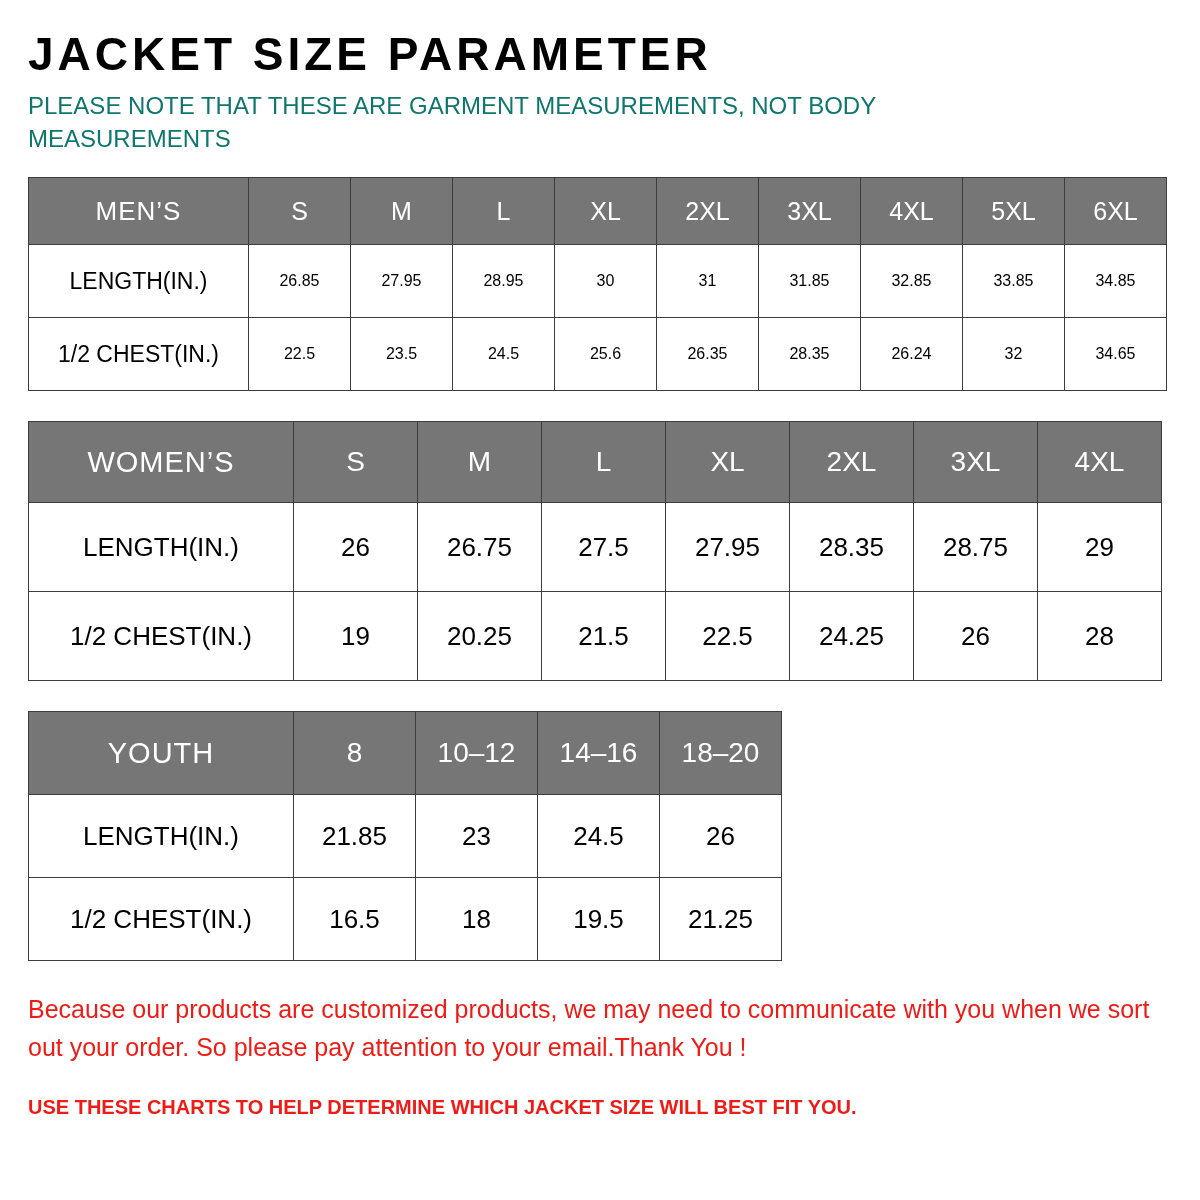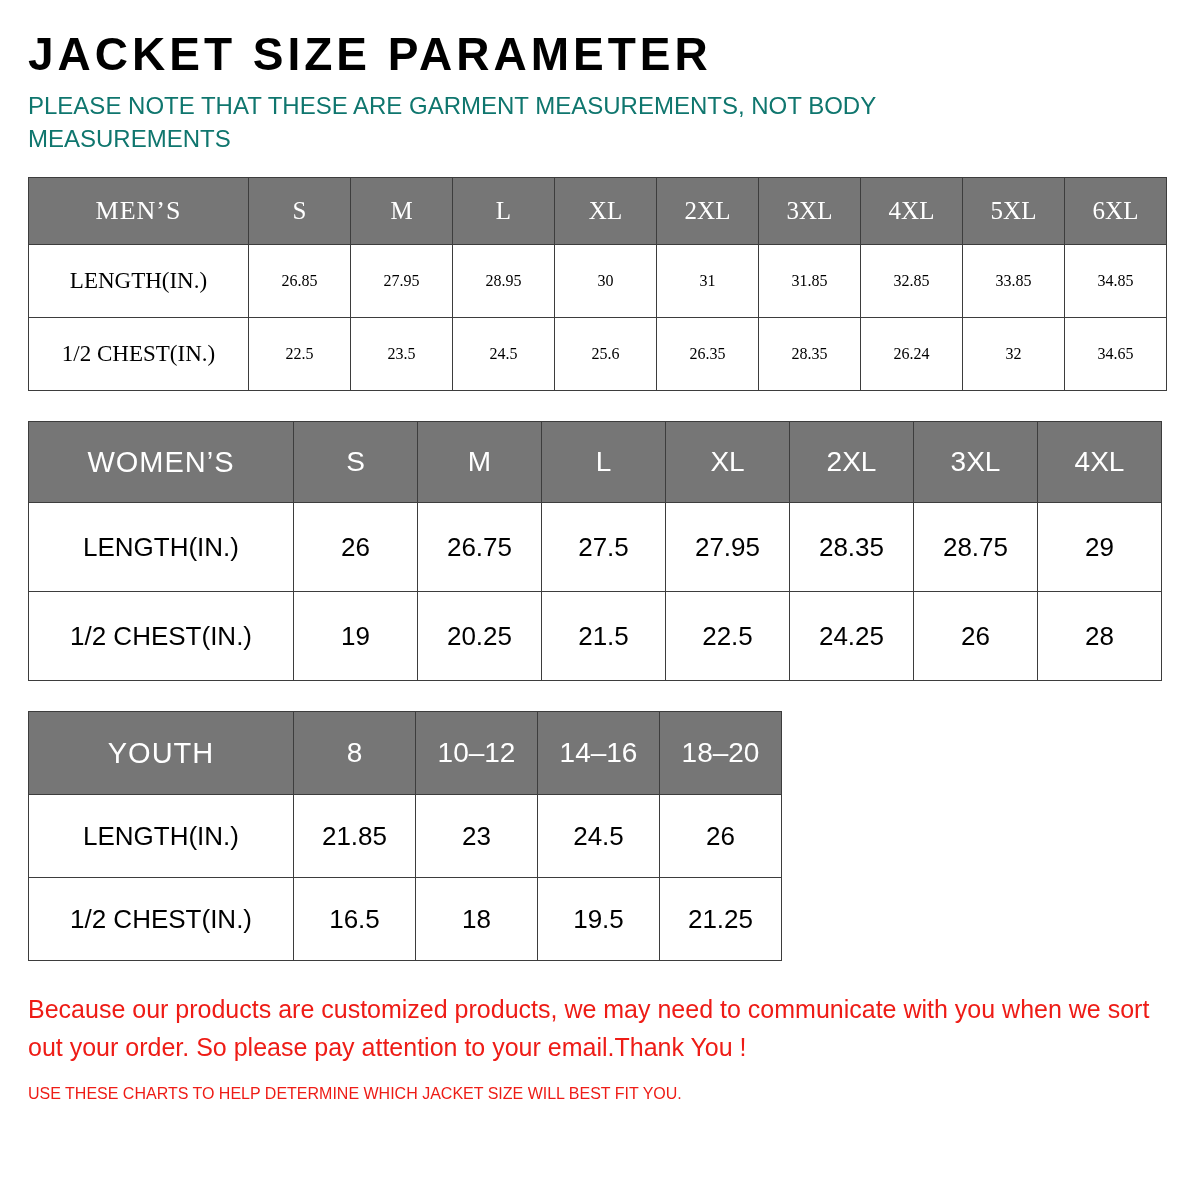--- a/index.html
+++ b/index.html
@@ -61,21 +61,21 @@
     font-size: 23px;
     text-align: center;
     color: #000;
   }
   .cell-val {
     font-size: 16px;
     color: #000;
   }
 
   
-  #mens-table { width: 1038px; font-family: Liberation Serif, serif; }
+  #mens-table { width: 1038px; }
   #mens-table .hdr-row td { height: 66px; }
   #mens-table .data-row td { height: 72px; }
   #mens-table col.lbl { width: 220px; }
   #mens-table col.sz { width: 102px; }
 
   
   #womens-table { width: 1133px; }
   #womens-table .hdr-row td { height: 80px; }
   #womens-table .data-row td { height: 88px; }
   #womens-table col.lbl { width: 265px; }
@@ -96,22 +96,23 @@
   #youth-table .row-label { font-size: 26px; }
   #youth-table .cell-val { font-size: 26px; }
 
   .footer {
     color: #ee1c16;
     font-size: 25px;
     line-height: 1.5;
     max-width: 1140px;
   }
   .footer .para2 {
-    margin-top: 16px;
-    font-size: 16px;
+    margin-top: 26px;
+    font-size: 20px;
+    font-weight: bold;
   }
 </style>
 </head>
 <body>
 
 <div class="page">
 
   <div class="title">JACKET SIZE PARAMETER</div>
 
   <div class="note">PLEASE NOTE THAT THESE ARE GARMENT MEASUREMENTS, NOT BODY MEASUREMENTS</div>

